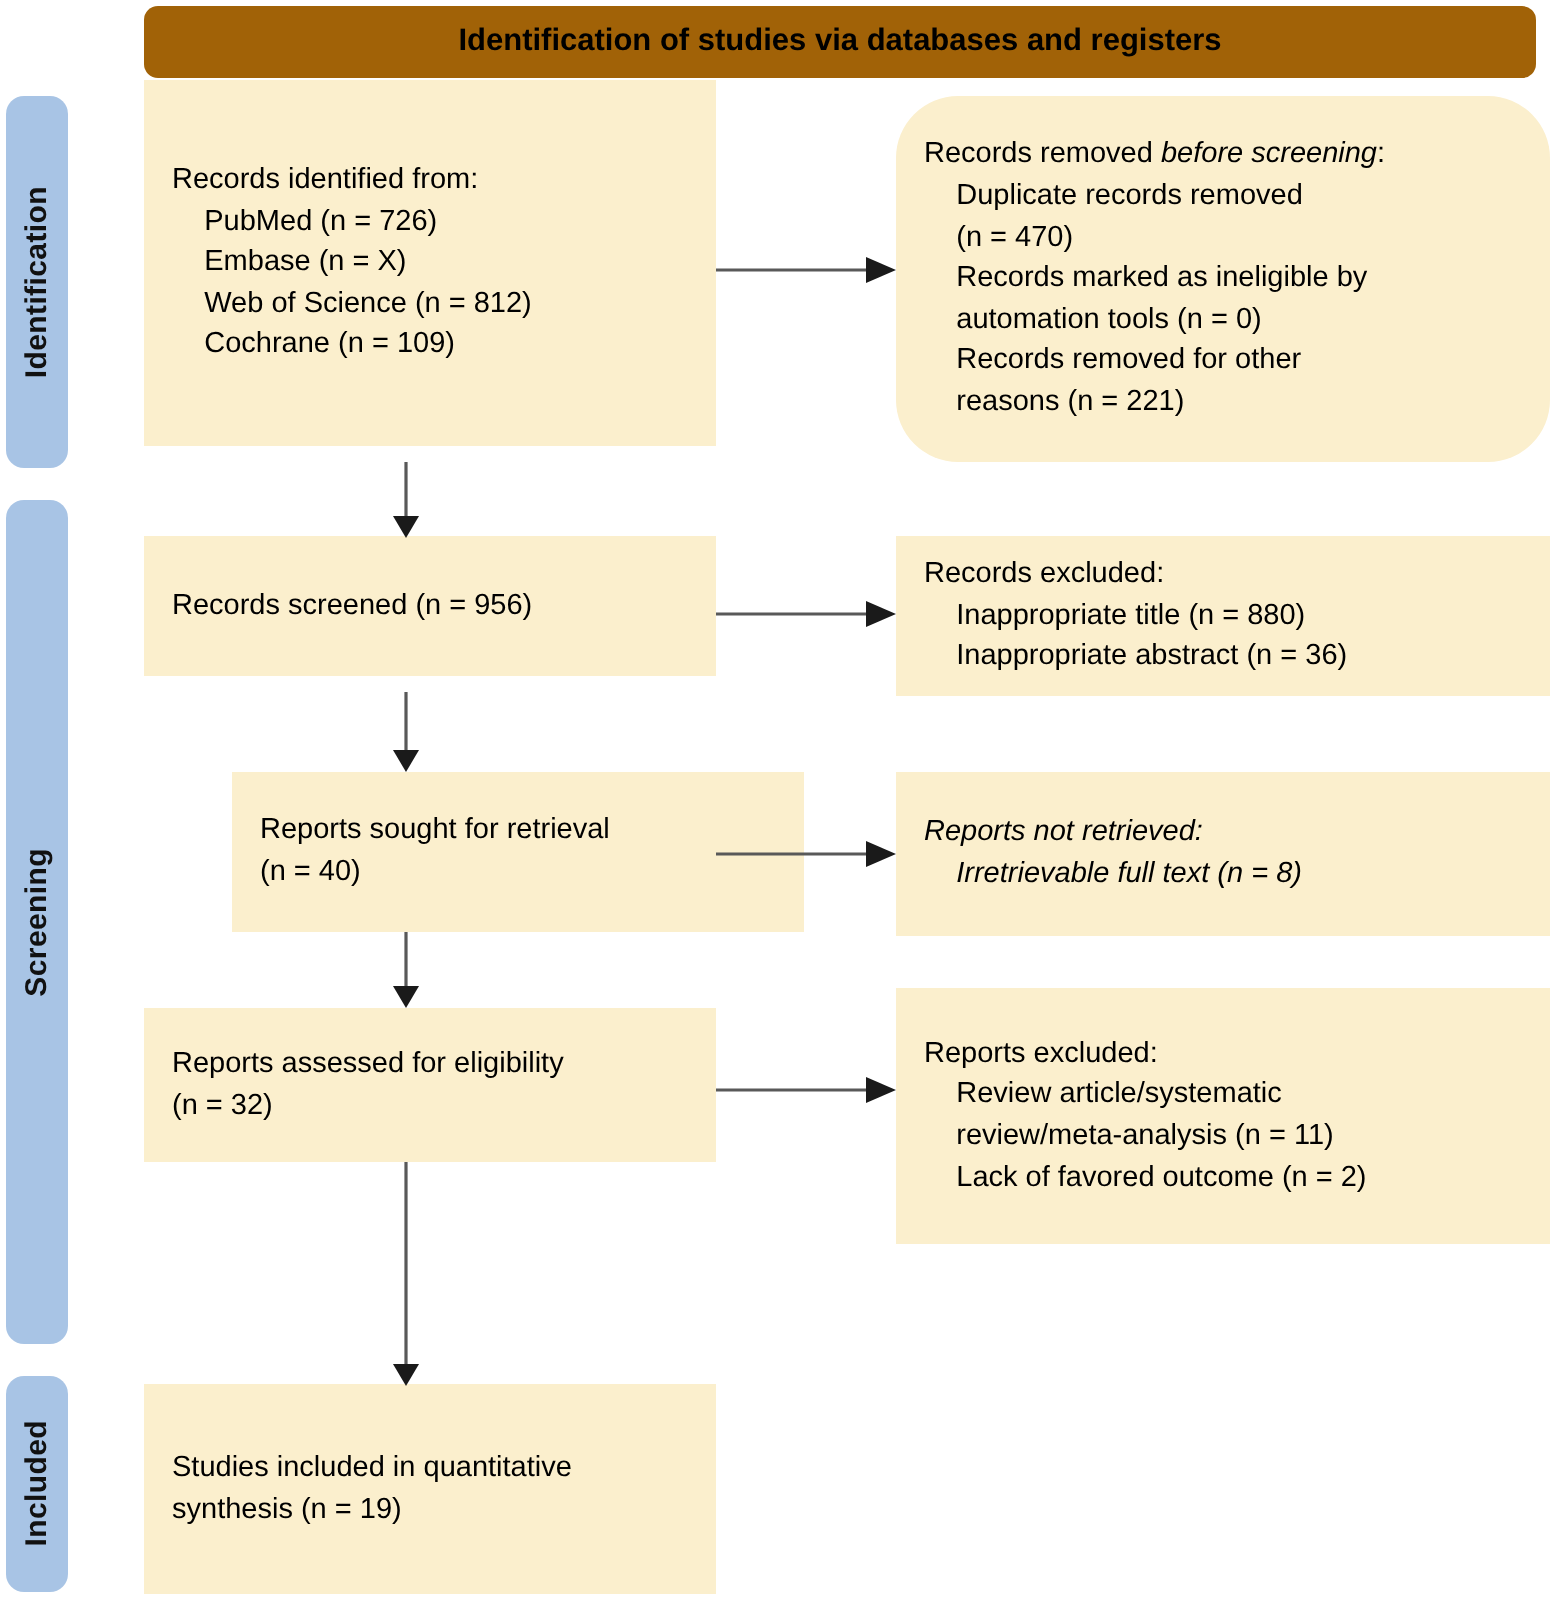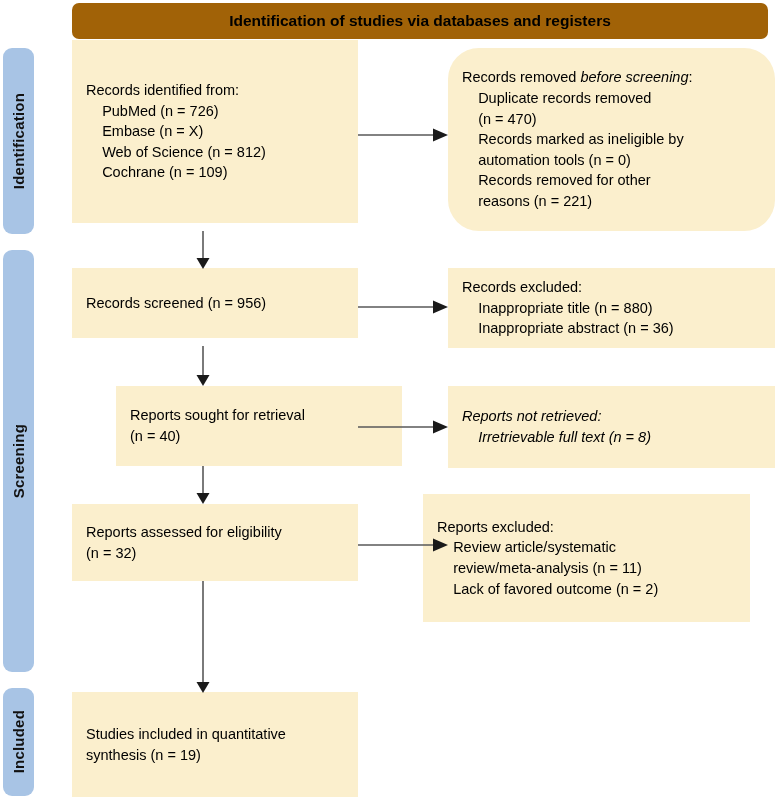--- a/index.html
+++ b/index.html
@@ -143,21 +143,21 @@
   <div class="box" style="left:448px; top:386px; width:327px; height:82px;font-style:italic;">
     <span class="box-text">Reports not retrieved:
     Irretrievable full text (n = 8)</span>
   </div>
 
   <div class="box" style="left:72px; top:504px; width:286px; height:77px;">
     <span class="box-text">Reports assessed for eligibility
 (n = 32)</span>
   </div>
 
-  <div class="box" style="left:423px; top:494px; width:327px; height:128px;">
+  <div class="box" style="left:448px; top:494px; width:327px; height:128px;">
     <span class="box-text">Reports excluded:
     Review article/systematic
     review/meta-analysis (n = 11)
     Lack of favored outcome (n = 2)</span>
   </div>
 
   <div class="box" style="left:72px; top:692px; width:286px; height:105px;">
     <span class="box-text">Studies included in quantitative
 synthesis (n = 19)</span>
   </div>

